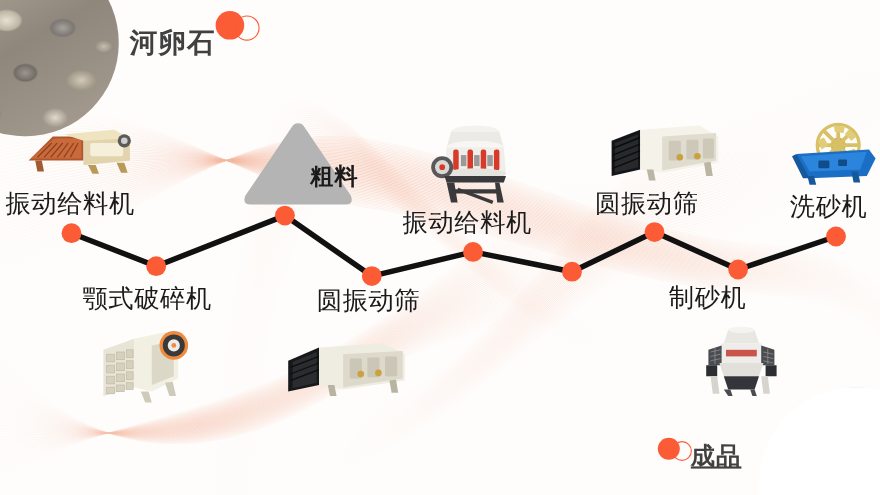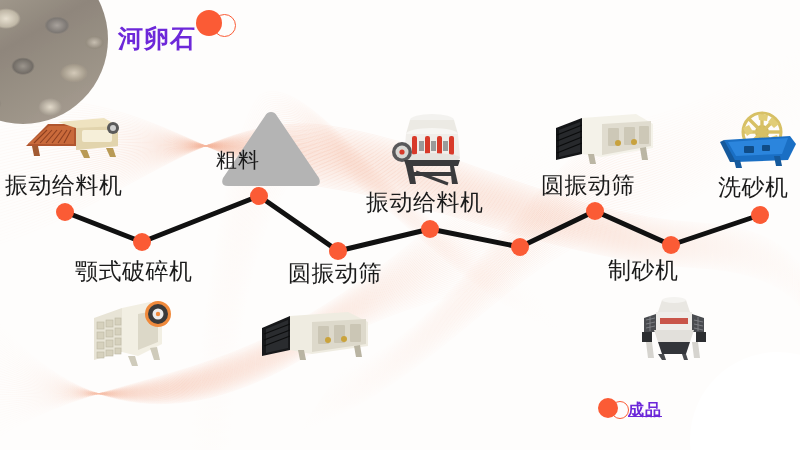--- a/index.html
+++ b/index.html
@@ -79,33 +79,33 @@
   
   .marker{position:absolute;}
   .marker .dot-fill{position:absolute;left:0;top:0;width:26px;height:26px;border-radius:50%;background:#FB5B35;}
   .marker .dot-ring{position:absolute;left:17px;top:4px;width:21px;height:21px;border-radius:50%;border:1.6px solid #FB5B35;background:transparent;}
   #marker-pebble{left:196px;top:10px;}
   #marker-product{left:598px;top:398px;}
   #marker-product .dot-fill{width:20px;height:20px;}
   #marker-product .dot-ring{left:13px;top:3px;width:16px;height:16px;}
 
   
-  .headline{position:absolute;font-size:25px;font-weight:bold;color:#6d28d9;letter-spacing:1px;white-space:nowrap;}
+  .headline{position:absolute;font-size:25px;font-weight:bold;color:#404040;letter-spacing:1px;white-space:nowrap;}
   #title-pebble{left:118px;top:22px;}
-  #title-product{left:628px;top:400px;font-size:16px;text-decoration:underline;}
+  #title-product{left:628px;top:400px;font-size:22px;text-decoration:underline;}
 
   
   .flow-svg{position:absolute;left:0;top:0;width:800px;height:450px;}
 
   
   .node-label{position:absolute;font-size:23px;color:#1a1a1a;white-space:nowrap;letter-spacing:.5px;}
 
   
   .tri{position:absolute;}
-  .tri .tri-text{position:absolute;left:0;right:0;bottom:16px;text-align:left;font-size:21px;color:#1a1a1a;letter-spacing:1px;}
+  .tri .tri-text{position:absolute;left:0;right:0;bottom:16px;text-align:right;font-size:21px;color:#1a1a1a;letter-spacing:1px;font-weight:bold;}
 
   
   .equip{position:absolute;}
 </style>
 </head>
 <body>
 
 <div id="stage">
 
   <svg class="bg-svg" viewBox="0 0 800 450" preserveAspectRatio="none">

